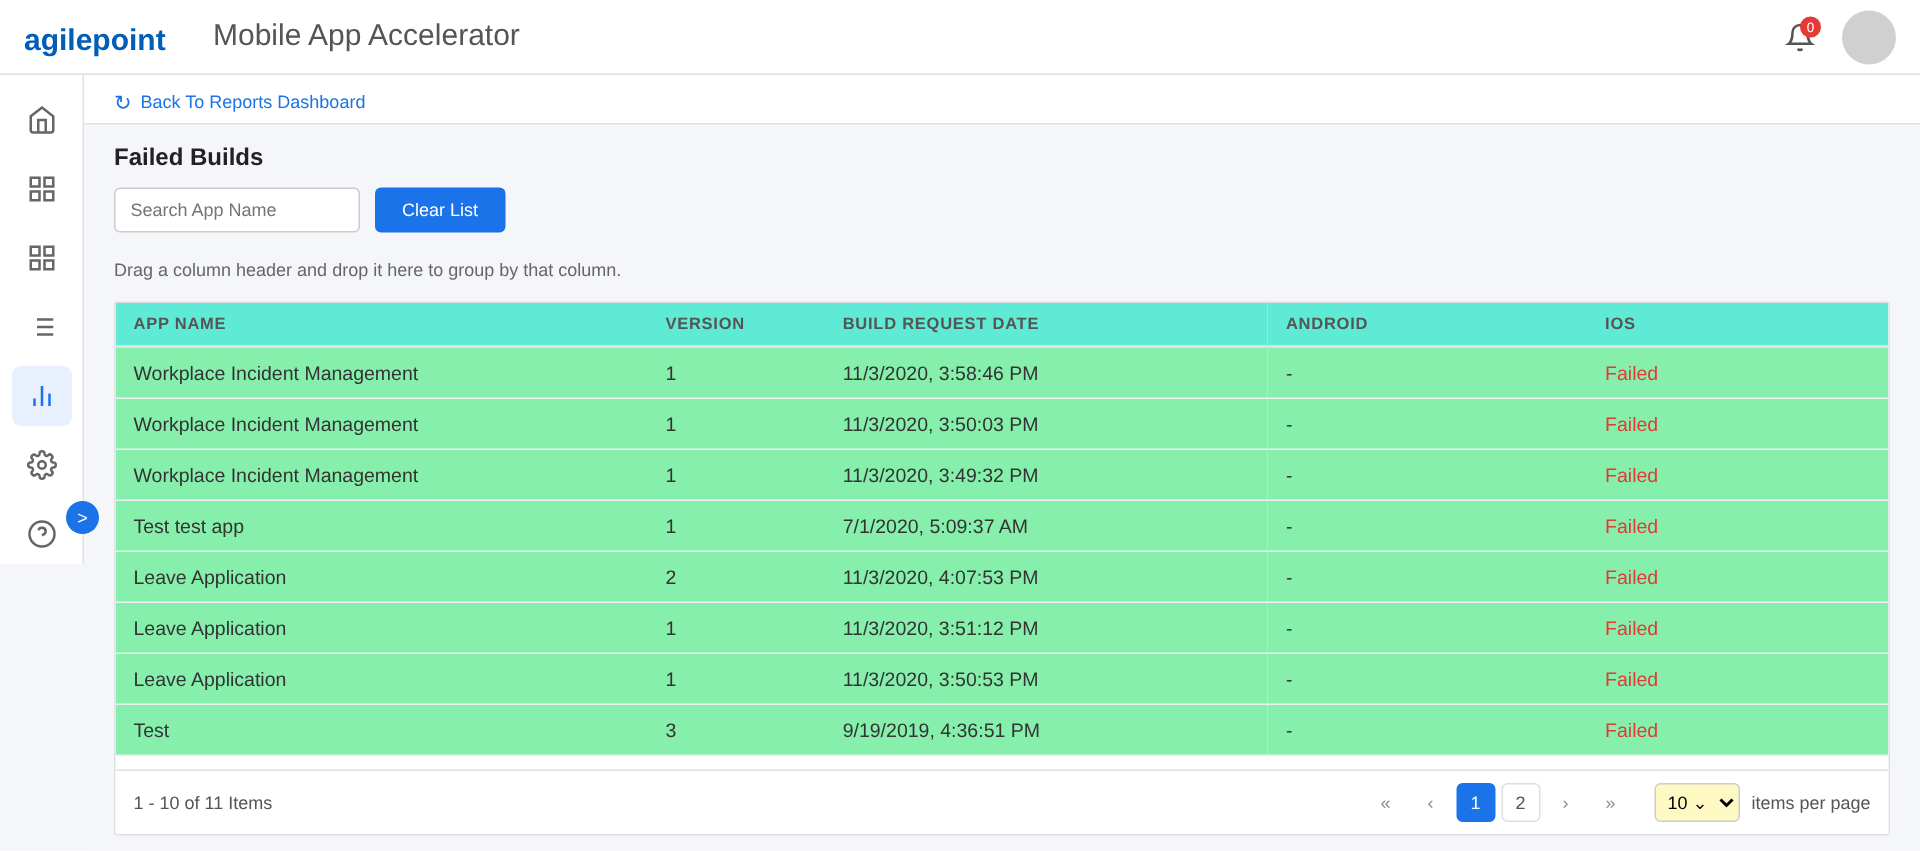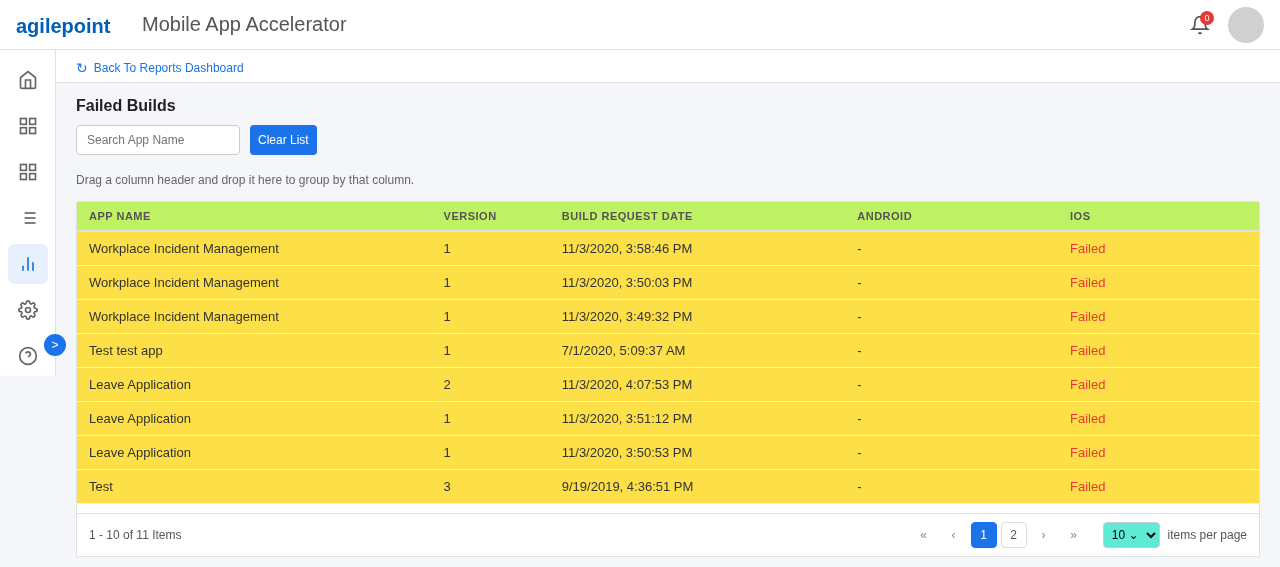--- a/index.html
+++ b/index.html
@@ -138,21 +138,21 @@
       border-radius: 4px;
       padding: 0 10px;
       font-size: 12px;
       color: #999;
       background: #fff;
       outline: none;
     }
 
     .btn-clear {
       height: 30px;
-      padding: 0 8px;
+      padding: 0 18px;
       background: #1a73e8;
       color: #fff;
       border: none;
       border-radius: 4px;
       font-size: 12px;
       cursor: pointer;
     }
 
     .drag-hint {
       font-size: 12px;
@@ -171,37 +171,37 @@
       display: flex;
       flex-direction: column;
     }
 
     table {
       width: 100%;
       border-collapse: collapse;
     }
 
     thead tr {
-      background: #bef264;
+      background: #5eead4;
       border-bottom: 2px solid #e0e0e0;
     }
 
     thead th {
       text-align: left;
       padding: 8px 12px;
       font-size: 11px;
       font-weight: 600;
       color: #555;
       letter-spacing: 0.5px;
       text-transform: uppercase;
     }
 
     tbody tr {
       border-bottom: 1px solid #f0f0f0;
-      background: #fde047;
+      background: #86efac;
     }
 
     tbody td {
       padding: 9px 12px;
       font-size: 13px;
       color: #333;
     }
 
     .failed-text { color: #e53935; }
 
@@ -242,24 +242,23 @@
       border-color: #1a73e8;
     }
     .page-btn.icon { border: none; background: none; color: #888; }
 
     .per-page-select {
       height: 26px;
       border: 1px solid #ccc;
       border-radius: 4px;
       font-size: 12px;
       padding: 0 4px;
-      background: #5eead4;
+      background: #fef9c3;
       margin-left: 12px;
       cursor: pointer;
-      text-align: center;
     }
     .per-page-label {
       font-size: 12px;
       color: #555;
       margin-left: 4px;
     }
 
     
     .expand-toggle {
       position: absolute;

